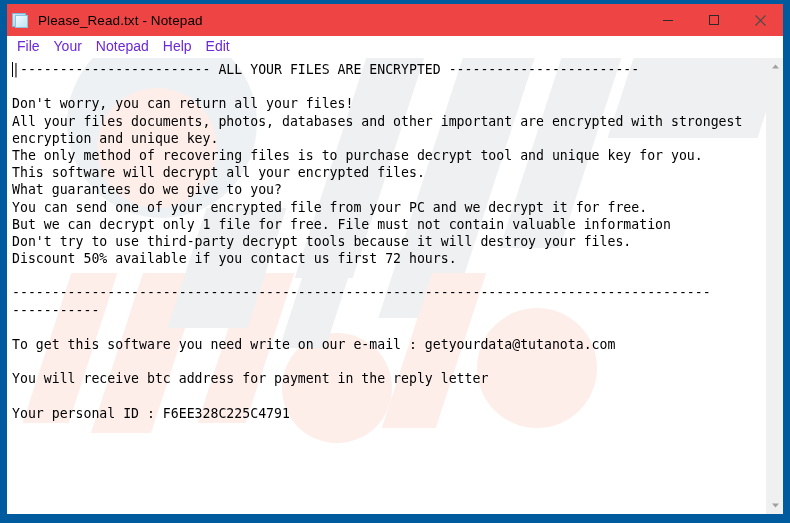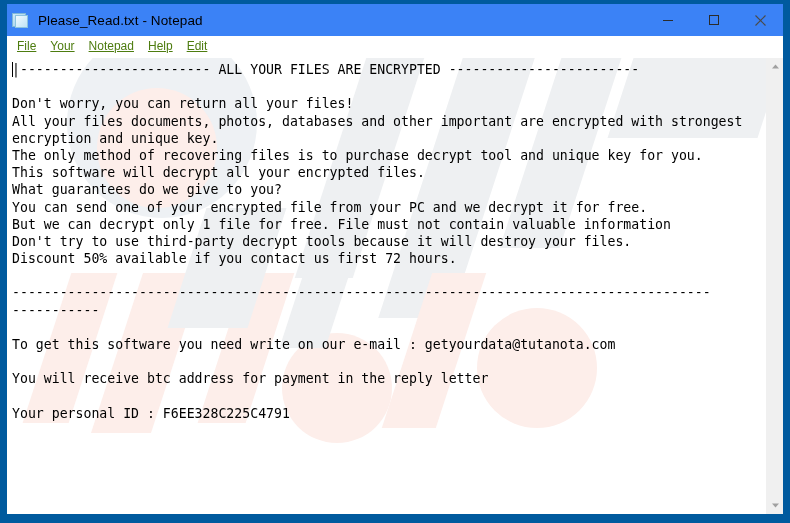--- a/index.html
+++ b/index.html
@@ -26,21 +26,21 @@
     border-right-width: 7px;
     display: flex;
     flex-direction: column;
     overflow: hidden;
   }
 
   
   #title-bar {
     height: 32px;
     flex: 0 0 32px;
-    background: #3b82f6;
+    background: #ef4444;
     display: flex;
     align-items: center;
     position: relative;
     user-select: none;
   }
 
   #app-icon {
     width: 17px;
     height: 17px;
     margin-left: 5px;
@@ -93,26 +93,25 @@
   #menu-bar {
     height: 21px;
     flex: 0 0 21px;
     background: #ffffff;
     display: flex;
     align-items: center;
     padding-left: 3px;
     user-select: none;
   }
   .menu-item {
-    font-size: 12px;
-    color: #4d7c0f;
+    font-size: 14px;
+    color: #6d28d9;
     padding: 1px 7px 2px 7px;
     white-space: nowrap;
     cursor: default;
-    text-decoration: underline;
   }
 
   
   #editor-region {
     flex: 1 1 auto;
     position: relative;
     display: flex;
     background: #ffffff;
     border-top: 1px solid #ffffff;
     overflow: hidden;

